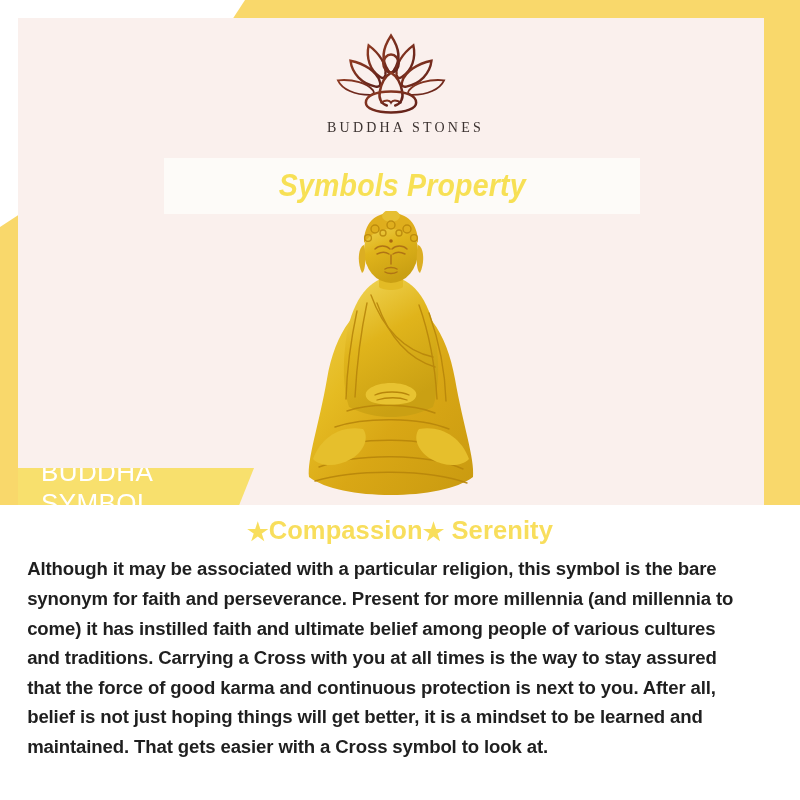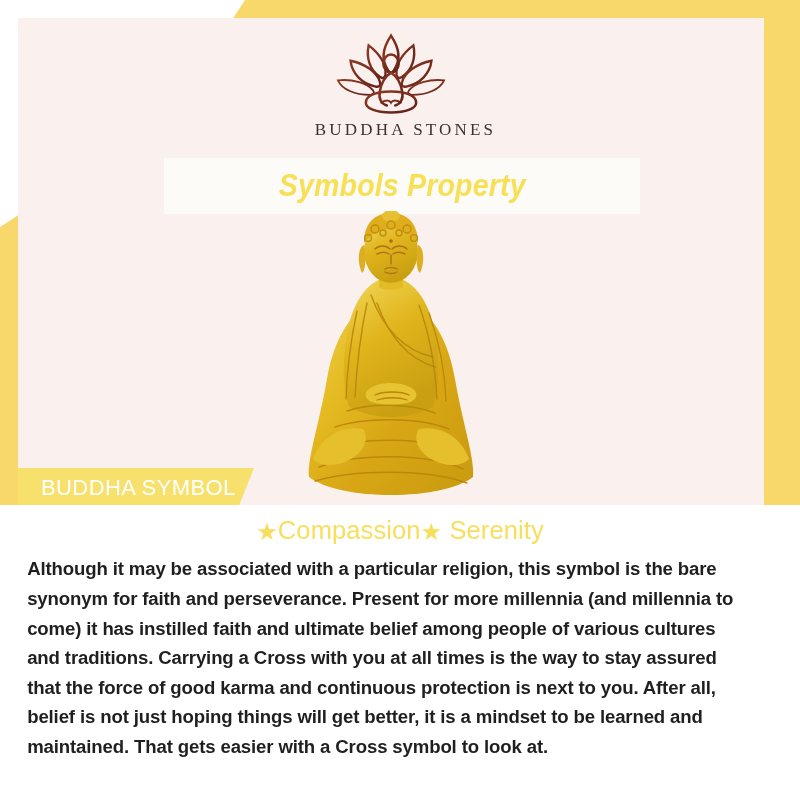--- a/index.html
+++ b/index.html
@@ -81,21 +81,21 @@
   .brand-mark {
     display: block;
     margin: 0 auto;
     width: 140px;
     height: 88px;
   }
   .brand-name {
     display: block;
     margin-top: 2px;
     font-family: "Liberation Serif", serif;
-    font-size: 17px;
+    font-size: 14px;
     letter-spacing: 3.2px;
     color: #3b3230;
     font-weight: 400;
     padding-left: 29px;
   }
 
   
   .title-band {
     position: absolute;
     left: 146px;
@@ -140,41 +140,41 @@
     top: 450px;
     width: 236px;
     height: 40px;
     background: #f8e06d;
     clip-path: polygon(0 0, 100% 0, calc(100% - 16px) 100%, 0 100%);
     display: flex;
     align-items: center;
   }
   .ribbon-text {
     color: #ffffff;
-    font-size: 22px;
+    font-size: 26px;
     letter-spacing: 0.4px;
     padding-left: 23px;
     font-weight: 400;
     font-family: "Liberation Sans", sans-serif;
   }
 
   
   .content {
     position: absolute;
     left: 0;
     top: 505px;
     width: 800px;
     height: 295px;
     background: #ffffff;
   }
   .subhead {
     margin: 11px 0 0 0;
     text-align: center;
     font-size: 25.5px;
-    font-weight: normal;
+    font-weight: bold;
     color: #f8de5c;
     letter-spacing: 0.1px;
     line-height: 1.1;
     font-family: "Liberation Sans", sans-serif;
   }
   .subhead .star {
     font-size: 24px;
     vertical-align: -1px;
   }
   .body-copy {

